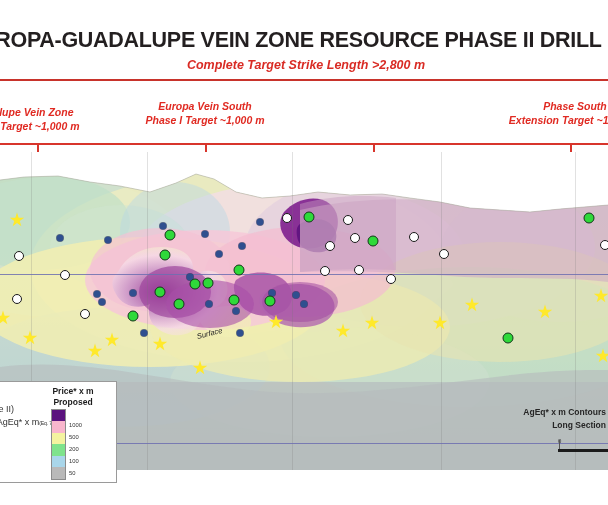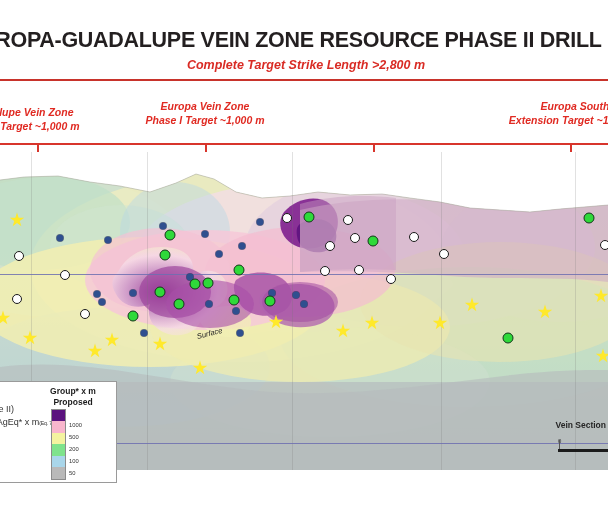--- a/index.html
+++ b/index.html
@@ -141,25 +141,25 @@
 
   <div class="hdr-title">EUROPA-GUADALUPE VEIN ZONE RESOURCE PHASE II DRILL PROGRAM</div>
   <div class="hdr-sub">Complete Target Strike Length &gt;2,800 m</div>
   <div class="rule-red"></div>
 
   <div class="zone-lbl zl-left">
     <span>Guadalupe Vein Zone</span><br>
     <span>Phase I Target ~1,000 m</span>
   </div>
   <div class="zone-lbl zl-mid">
-    <span>Europa Vein Zone</span><br>
+    <span>Europa Vein South</span><br>
     <span>Phase I Target ~1,000 m</span>
   </div>
   <div class="zone-lbl zl-right">
-    <span>Europa South</span><br>
+    <span>Phase South</span><br>
     <span>Extension Target ~1,200 m</span>
   </div>
 
   <div class="axis-bar"></div>
   <div class="axis-tick" style="left:37px"></div>
   <div class="axis-tick" style="left:205px"></div>
   <div class="axis-tick" style="left:373px"></div>
   <div class="axis-tick" style="left:570px"></div>
 
   <div class="section">
@@ -316,33 +316,34 @@
     <div class="mk star" style="left:372px;top:171px"></div>
     <div class="mk star" style="left:440px;top:171px"></div>
     <div class="mk star" style="left:472px;top:153px"></div>
     <div class="mk star" style="left:545px;top:160px"></div>
     <div class="mk star" style="left:601px;top:144px"></div>
     <div class="mk star" style="left:343px;top:179px"></div>
     <div class="mk star" style="left:112px;top:188px"></div>
     <div class="mk star" style="left:603px;top:204px"></div>
   </div>
 
-  <div class="right-lbl rl2">Vein Section</div>
+  <div class="right-lbl rl1">AgEq* x m Contours</div>
+  <div class="right-lbl rl2">Long Section</div>
   <div class="scale-0">0</div>
   <div class="scale-tick"></div>
   <div class="scalebar"></div>
 
   <div class="legend">
     <div class="lg-row lg-r1">Proposed Drill Hole (Phase II)</div>
     <div class="lg-row lg-r2">
       <span>Drill Hole Intercept (&gt;250 AgEq* x m</span><span class="lg-sub">(Eq. 77)</span><span>)</span>
     </div>
 
     <div class="cb-title">
-      <span>Group* x m</span><br>
+      <span>Price* x m</span><br>
       <span>Proposed</span>
     </div>
 
     <div class="cbar">
       <div class="cbseg" style="height:16.6%;background:#5b127e"></div>
       <div class="cbseg" style="height:16.6%;background:#f9b6cd"></div>
       <div class="cbseg" style="height:16.6%;background:#f4f3a0"></div>
       <div class="cbseg" style="height:16.6%;background:#7fe38c"></div>
       <div class="cbseg" style="height:16.6%;background:#a9d6ea"></div>
       <div class="cbseg" style="height:17%;background:#b9b9b9"></div>

